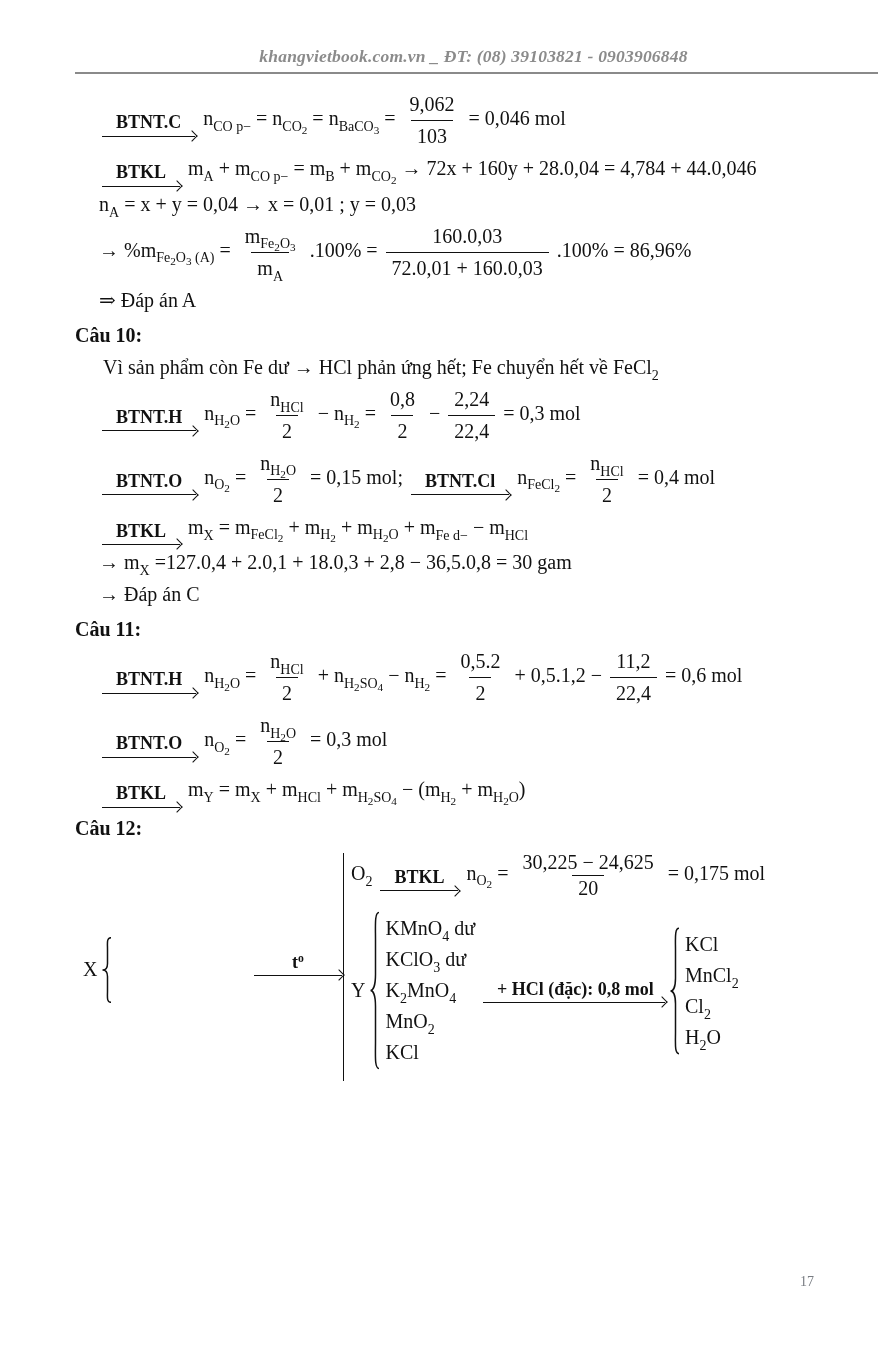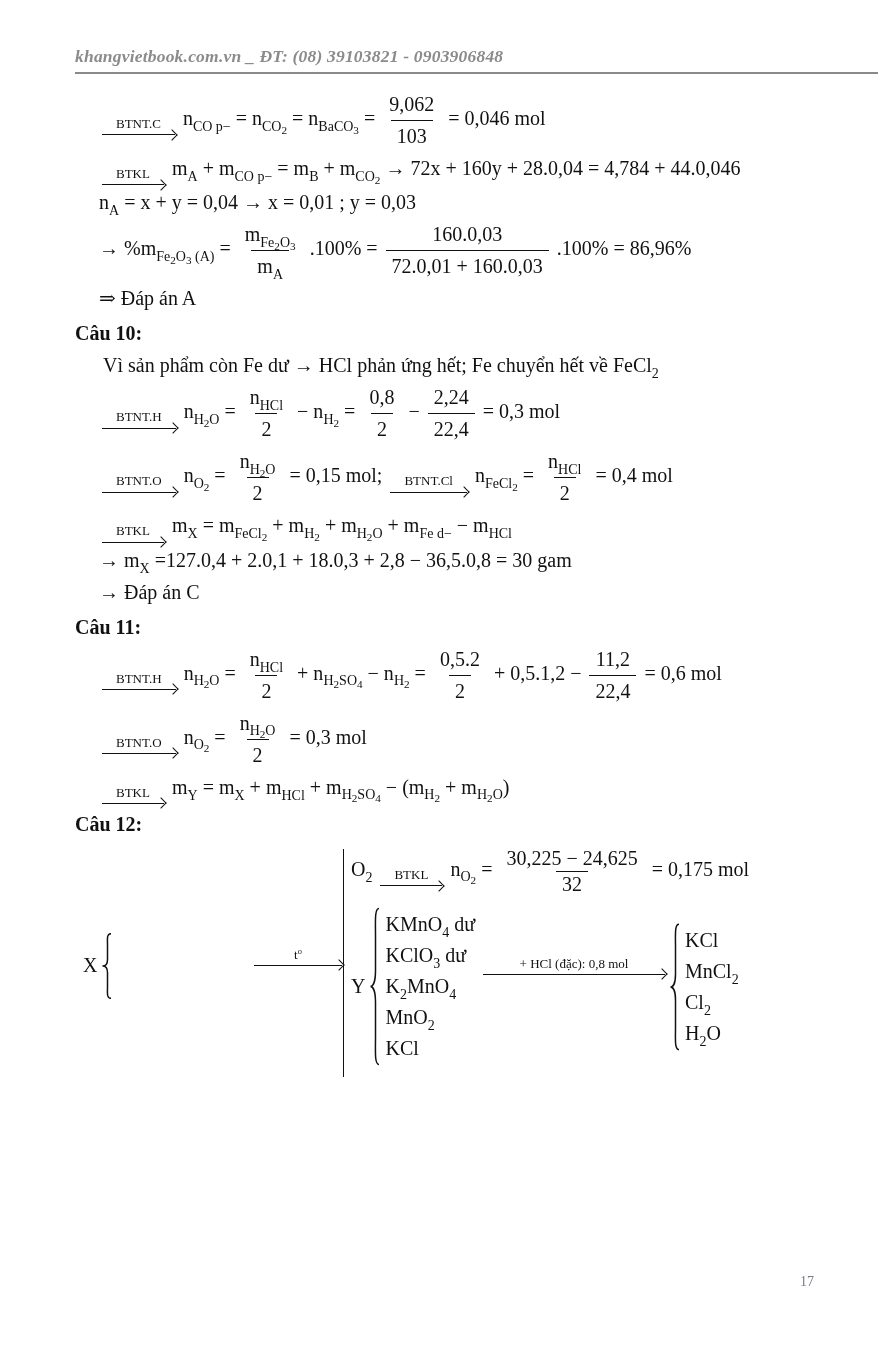--- a/index.html
+++ b/index.html
@@ -3,21 +3,21 @@
 <meta charset="utf-8">
 <style>
   html,body{margin:0;padding:0;}
   body{
     width:894px;height:1350px;background:#ffffff;color:#111;
     font-family:"Liberation Serif","DejaVu Serif",serif;
     position:relative;overflow:hidden;
   }
   .page-inner{padding:46px 16px 0 75px;}
   .site-header{
-    text-align:left;padding-right:6px;font-style:italic;font-weight:bold;
+    text-align:center;padding-right:6px;font-style:italic;font-weight:bold;
     color:#8b8b8b;font-size:17.5px;letter-spacing:.2px;margin-bottom:5px;
     white-space:nowrap;
   }
   .rule{border:0;border-top:2px solid #8a8a8a;margin:0;}
   #lines{margin-top:16px;}
   .line{
     display:block;margin:3px 0 3px 24px;font-size:20px;line-height:1.45;
     white-space:nowrap;
   }
   .line.heading{margin-left:0;font-weight:bold;margin-top:6px;}
@@ -30,22 +30,23 @@
     display:inline-flex;flex-direction:column;align-items:center;
     vertical-align:middle;margin:0 3px;text-align:center;
   }
   .frac .num{padding:0 6px 1px;}
   .frac .den{border-top:1.6px solid #111;padding:1px 6px 0;}
   .larrow{
     display:inline-flex;flex-direction:column;align-items:stretch;
     vertical-align:-3px;margin:0 3px;
   }
   .larrow .alabel{
-    font-size:13px;line-height:1.25;text-align:center;padding:0 14px;
+    font-size:18px;line-height:1.25;text-align:center;padding:0 14px;
     white-space:nowrap;
+    font-weight:bold;
   }
   .larrow .ashaft{position:relative;height:0;border-top:1.6px solid #111;margin-top:2px;}
   .larrow .ashaft::after{
     content:"";position:absolute;right:-1px;top:-4.6px;width:7px;height:7px;
     border-top:1.6px solid #111;border-right:1.6px solid #111;
     transform:rotate(45deg);
   }
   .diagram{position:relative;height:240px;margin-top:8px;font-size:20px;}
   .dgroup{position:absolute;display:flex;align-items:center;white-space:nowrap;}
   .dgroup .glabel{margin-right:3px;}
@@ -155,36 +156,36 @@
     <div class="larrow" id="dg-arrow1" style="position:absolute;left:176px;top:100px;width:88px;">
         <span class="alabel">t<sup>o</sup></span>
         <span class="ashaft"></span>
       </div>
     <div class="vline" style="left:268px;top:2px;height:228px;"></div>
     <div class="dline" id="dg-o2" style="left:276px;top:0;">O<sub>2</sub>  <span class="larrow">
           <span class="alabel">BTKL</span>
           <span class="ashaft"></span>
         </span> n<sub>O<sub>2</sub></sub> = <span class="frac">
           <span class="num">30,225 − 24,625</span>
-          <span class="den">32</span>
+          <span class="den">20</span>
         </span> = 0,175  mol</div>
     <div class="dgroup" id="dg-y" style="left:276px;top:60px;">
         <span class="glabel">Y</span>
         <svg class="brace-svg" width="13" height="159" viewBox="0 0 13 100" preserveAspectRatio="none">
           <path d="M11 1 C6.5 1 7.5 9 7.5 18 L7.5 40 C7.5 47 5 50 2.5 50 C5 50 7.5 53 7.5 60 L7.5 82 C7.5 91 6.5 99 11 99" fill="none" stroke="#111" stroke-width="1.5" vector-effect="non-scaling-stroke"></path>
         </svg>
         <span class="dcol">
           <span class="ditem">KMnO<sub>4</sub> dư</span>
           <span class="ditem">KClO<sub>3</sub> dư</span>
           <span class="ditem">K<sub>2</sub>MnO<sub>4</sub></span>
           <span class="ditem">MnO<sub>2</sub></span>
           <span class="ditem">KCl</span>
         </span>
       </div>
-    <div class="larrow" id="dg-arrow2" style="position:absolute;left:405px;top:109px;width:182px;">
+    <div class="larrow" id="dg-arrow2" style="position:absolute;left:405px;top:127px;width:182px;">
         <span class="alabel">+ HCl (đặc): 0,8 mol</span>
         <span class="ashaft"></span>
       </div>
     <div class="dgroup" id="dg-prod" style="left:593px;top:76px;">
         <svg class="brace-svg" width="13" height="128" viewBox="0 0 13 100" preserveAspectRatio="none">
           <path d="M11 1 C6.5 1 7.5 9 7.5 18 L7.5 40 C7.5 47 5 50 2.5 50 C5 50 7.5 53 7.5 60 L7.5 82 C7.5 91 6.5 99 11 99" fill="none" stroke="#111" stroke-width="1.5" vector-effect="non-scaling-stroke"></path>
         </svg>
         <span class="dcol">
           <span class="ditem">KCl</span>
           <span class="ditem">MnCl<sub>2</sub></span>

